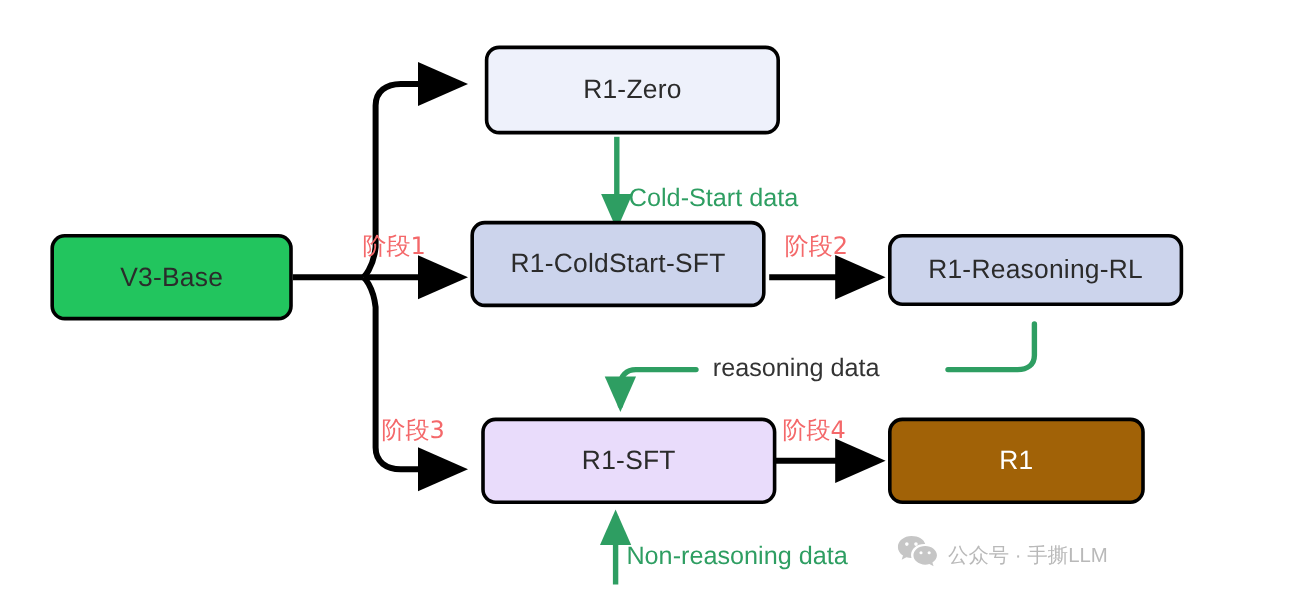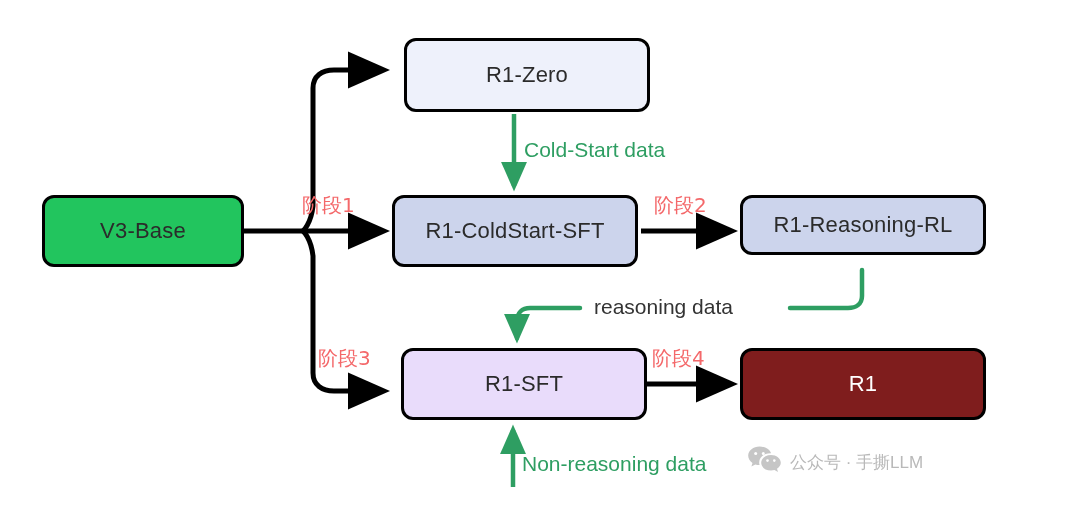--- a/index.html
+++ b/index.html
@@ -37,24 +37,24 @@
     display: flex;
     align-items: center;
     justify-content: center;
     font-size: 22px;
     letter-spacing: 0.2px;
     color: #2b2b2b;
     white-space: nowrap;
   }
   .node.v3base      { left: 42px;  top: 195px; width: 202px; height: 72px; background: #22c55e; }
   .node.r1zero      { left: 392px; top: 38px;  width: 246px; height: 74px; background: #eef1fb; margin-left: 12px; }
-  .node.coldstart   { left: 392px; top: 195px; width: 246px; height: 72px; background: #ccd4ec; }
+  .node.coldstart   { left: 392px; top: 184px; width: 246px; height: 72px; background: #ccd4ec; }
   .node.reasonrl    { left: 740px; top: 195px; width: 246px; height: 60px; background: #ccd4ec; }
   .node.r1sft       { left: 401px; top: 348px; width: 246px; height: 72px; background: #e9dcfb; text-align: right; }
-  .node.r1          { left: 740px; top: 348px; width: 246px; height: 72px; background: #7f1d1d; color: #ffffff; }
+  .node.r1          { left: 740px; top: 348px; width: 214px; height: 72px; background: #a16207; color: #ffffff; }
 
   
   .stage-label {
     position: absolute;
     color: #f4686a;
     font-size: 20px;
     white-space: nowrap;
     font-family: "DejaVu Sans", "Liberation Sans", sans-serif;
   }
   .stage-1 { left: 302px; top: 192px; }
@@ -62,21 +62,21 @@
   .stage-3 { left: 318px; top: 345px; }
   .stage-4 { left: 652px; top: 345px; }
 
   
   .green-label {
     position: absolute;
     color: #2e9e62;
     font-size: 21px;
     white-space: nowrap;
   }
-  .lbl-coldstart     { left: 524px; top: 138px; }
+  .lbl-coldstart     { left: 524px; top: 154px; }
   .lbl-nonreasoning  { left: 522px; top: 452px; }
 
   .dark-label {
     position: absolute;
     color: #333333;
     font-size: 21px;
     white-space: nowrap;
   }
   .lbl-reasoning { left: 594px; top: 295px; }
 

